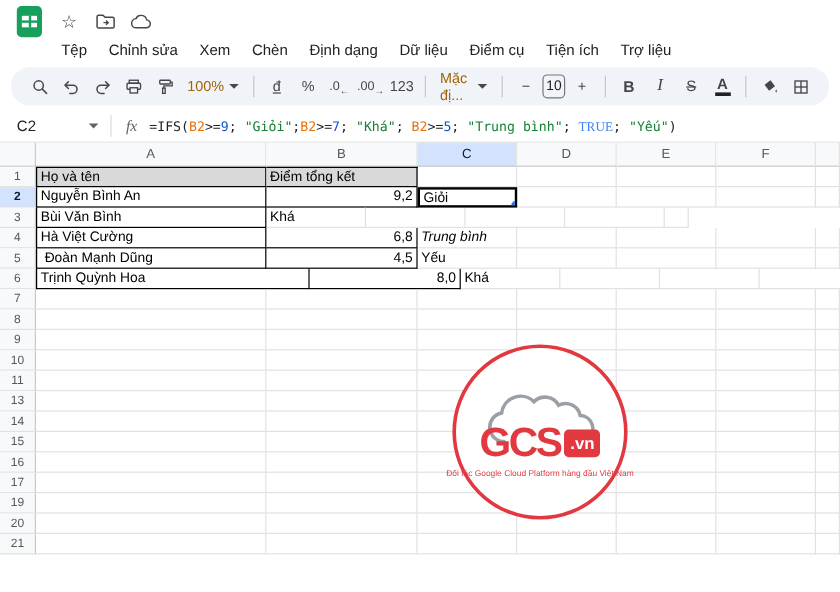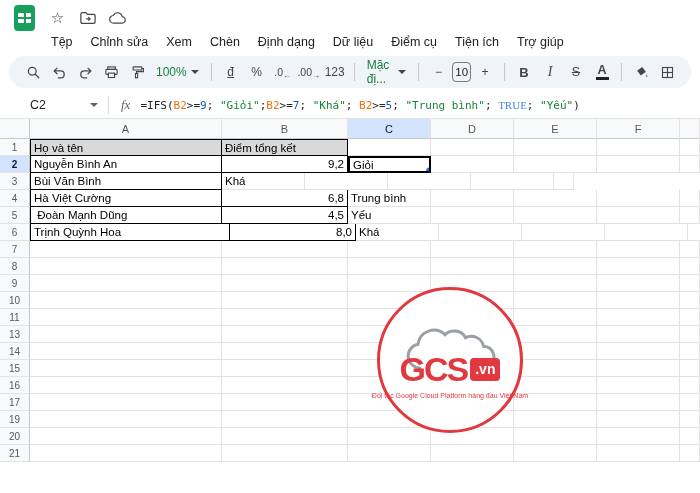--- a/index.html
+++ b/index.html
@@ -25,38 +25,38 @@
 
   
   .toolbar-wrap { padding:3px 9px 4px 9px; }
   .toolbar { background:#f0f4f9; border-radius:20px; height:32px; display:flex;
     align-items:center; padding:0 12px; gap:2px; }
   .tbtn { min-width:24px; height:24px; display:flex; align-items:center; justify-content:center;
     border-radius:4px; color:#444746; font-size:12px; cursor:pointer; padding:0 3px; }
   .tbtn svg { display:block; }
   .tsep { width:1px; height:18px; background:#c4c7c5; margin:0 5px; flex:0 0 auto; }
   .zoom-box, .font-box { display:flex; align-items:center; gap:4px; font-size:12px;
-    color:#15803d; padding:0 5px; cursor:pointer; }
+    color:#a16207; padding:0 5px; cursor:pointer; }
   .caret { width:0; height:0; border-left:4px solid transparent; border-right:4px solid transparent;
     border-top:4px solid #444746; }
   .fs-box { width:26px; height:20px; border:1px solid #747775; border-radius:4px;
     display:flex; align-items:center; justify-content:center; font-size:11.5px; color:#202124;
     background:transparent; }
   .bold-b { font-weight:bold; font-size:13px; }
   .italic-i { font-style:italic; font-family:"Liberation Serif", serif; font-size:14px; }
   .strike-s { text-decoration:line-through; font-size:12.5px; }
   .color-a { display:flex; flex-direction:column; align-items:center; line-height:1; }
   .color-a .a { font-size:12.5px; font-weight:bold; }
   .color-a .bar { width:13px; height:3px; background:#202124; margin-top:1px; }
   .dec-ico { font-size:10.5px; letter-spacing:0; position:relative; }
   .dec-ico .arr { font-size:8px; position:relative; top:3px; }
 
   
   .formulabar { display:flex; align-items:center; height:27px; border-bottom:1px solid #e1e3e1;
-    padding-left:30px; }
+    padding-left:14px; }
   .name-box { display:flex; align-items:center; width:78px; font-size:12.5px; color:#202124;
     cursor:pointer; }
   .name-box .caret { margin-left:auto; margin-right:10px; border-top-color:#5f6368; }
   .fb-sep { width:1px; height:18px; background:#dadce0; }
   .fx { font-style:italic; font-family:"Liberation Serif", serif; color:#5f6368;
     font-size:13px; margin:0 10px 0 12px; }
   .formula-text { font-family:"DejaVu Sans Mono", monospace; font-size:11px; white-space:pre; }
   .tok-d { color:#202124; } .tok-r { color:#e8710a; } .tok-n { color:#1155cc; }
   .tok-s { color:#188038; } .tok-b { color:#4285f4;font-family:Liberation Serif, serif; }
 
@@ -124,21 +124,21 @@
 
 <div class="menubar">
     <div class="menu-item">Tệp</div>
     <div class="menu-item">Chỉnh sửa</div>
     <div class="menu-item">Xem</div>
     <div class="menu-item">Chèn</div>
     <div class="menu-item">Định dạng</div>
     <div class="menu-item">Dữ liệu</div>
     <div class="menu-item">Điểm cụ</div>
     <div class="menu-item">Tiện ích</div>
-    <div class="menu-item">Trợ giúp</div>
+    <div class="menu-item">Trợ liệu</div>
   </div>
 
 <div class="toolbar-wrap">
   <div class="toolbar">
     <div class="tbtn">
       <svg width="15" height="15" viewBox="0 0 24 24">
           <circle cx="10" cy="10" r="6.2" fill="none" stroke="#444746" stroke-width="2"></circle>
           <line x1="14.8" y1="14.8" x2="20.5" y2="20.5" stroke="#444746" stroke-width="2" stroke-linecap="round"></line>
         </svg>
     </div>
@@ -267,39 +267,39 @@
       <div class="cell" style="width: 83px;">Khá</div>
       <div class="cell" style="width: 83px;"></div>
       <div class="cell" style="width: 83px;"></div>
       <div class="cell" style="width: 83px;"></div>
       <div class="cell" style="width: 20px;"></div>
     </div>
     <div class="g-row">
       <div class="row-hdr">4</div>
       <div class="cell tbl tbl-left" style="width: 192px;">Hà Việt Cường</div>
       <div class="cell tbl num" style="width: 126px;">6,8</div>
-      <div class="cell" style="width: 83px;">Trung bình</div>
+      <div class="cell" style="width: 83px; font-style: italic;">Trung bình</div>
       <div class="cell" style="width: 83px;"></div>
       <div class="cell" style="width: 83px;"></div>
       <div class="cell" style="width: 83px;"></div>
       <div class="cell" style="width: 20px;"></div>
     </div>
     <div class="g-row">
       <div class="row-hdr">5</div>
       <div class="cell tbl tbl-left" style="width: 192px;"> Đoàn Mạnh Dũng</div>
       <div class="cell tbl num" style="width: 126px;">4,5</div>
       <div class="cell" style="width: 83px;">Yếu</div>
       <div class="cell" style="width: 83px;"></div>
       <div class="cell" style="width: 83px;"></div>
       <div class="cell" style="width: 83px;"></div>
       <div class="cell" style="width: 20px;"></div>
     </div>
     <div class="g-row">
       <div class="row-hdr">6</div>
-      <div class="cell tbl tbl-left" style="width: 200px;">Trịnh Quỳnh Hoa</div>
+      <div class="cell tbl tbl-left" style="width: 228px;">Trịnh Quỳnh Hoa</div>
       <div class="cell tbl num" style="width: 126px;">8,0</div>
       <div class="cell" style="width: 83px;">Khá</div>
       <div class="cell" style="width: 83px;"></div>
       <div class="cell" style="width: 83px;"></div>
       <div class="cell" style="width: 83px;"></div>
       <div class="cell" style="width: 20px;"></div>
     </div>
     <div class="g-row">
       <div class="row-hdr">7</div>
       <div class="cell" style="width: 192px;"></div>

